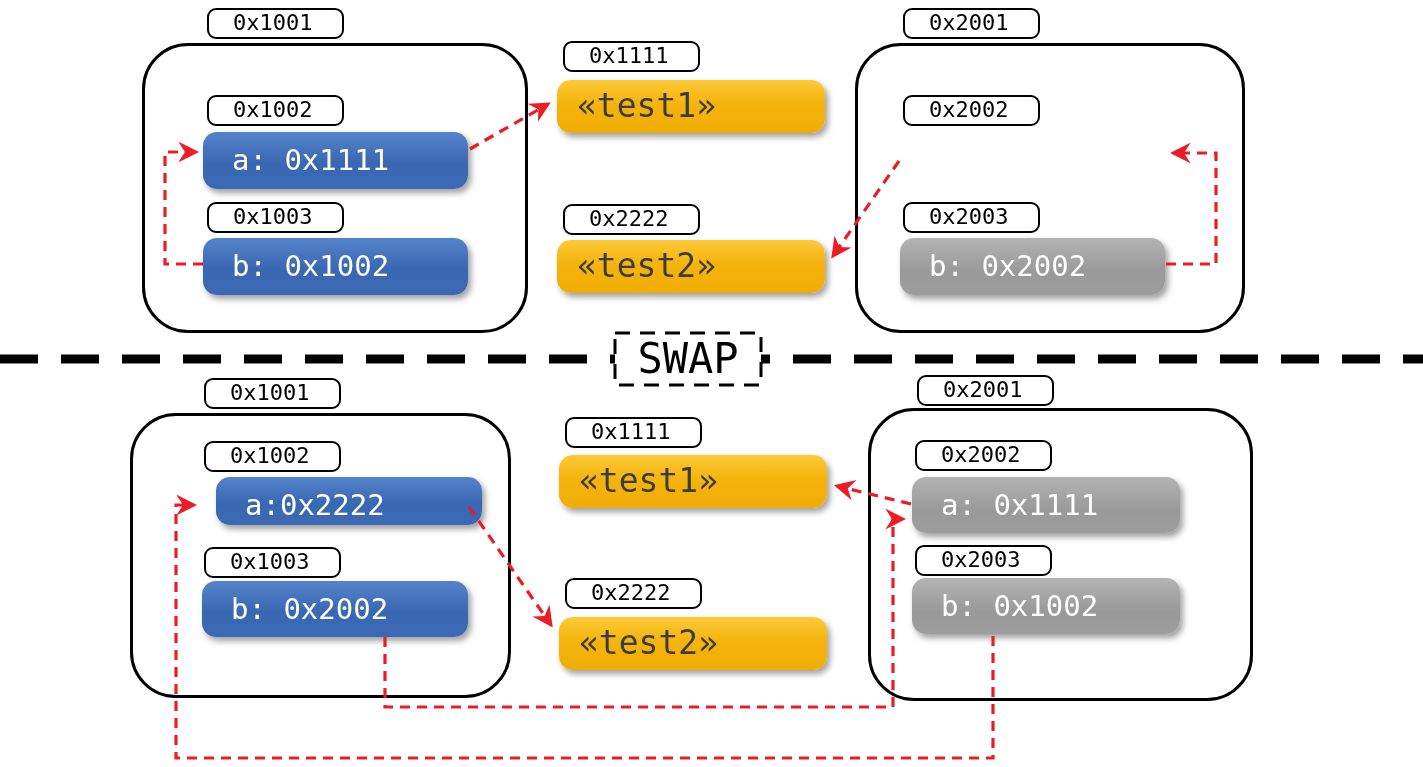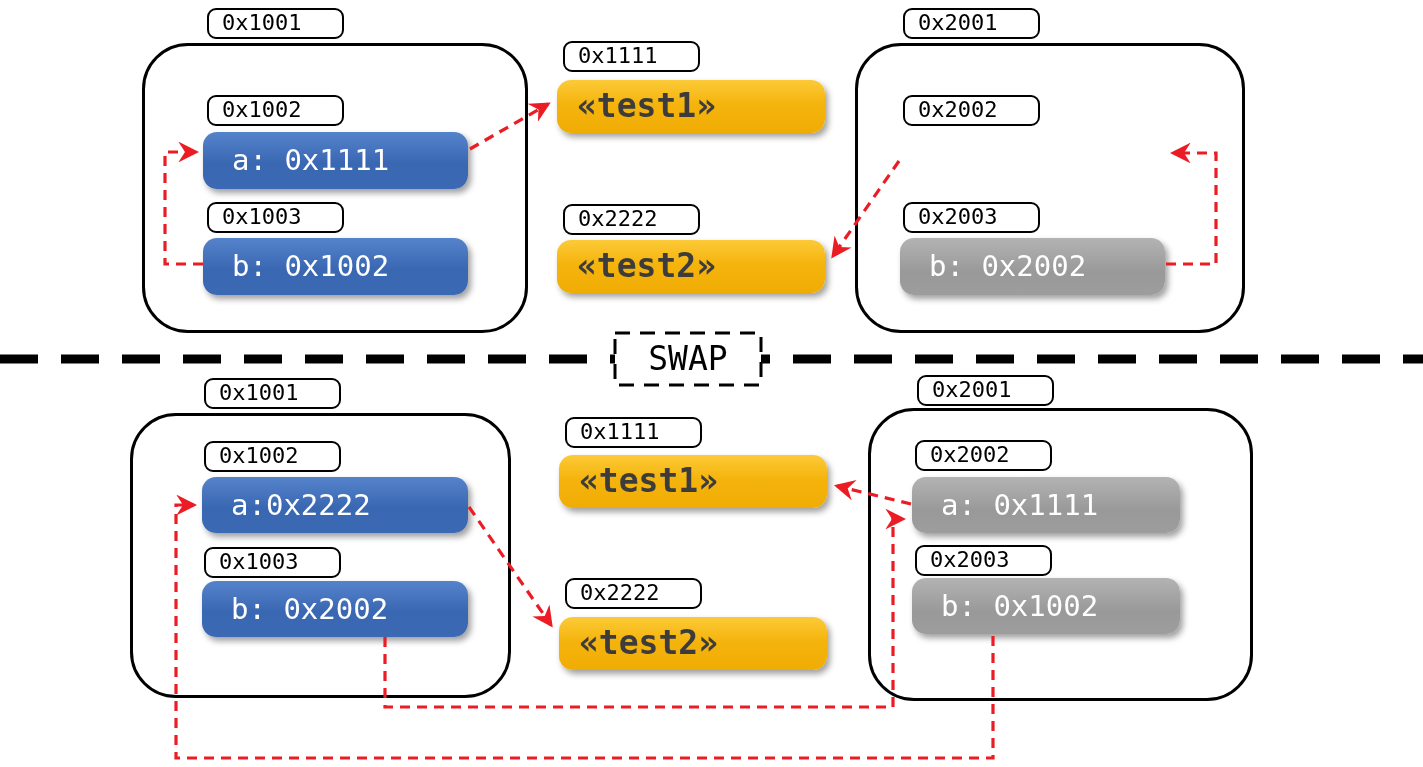--- a/index.html
+++ b/index.html
@@ -7,40 +7,40 @@
     position:relative;width:1423px;height:767px;background:#ffffff;overflow:hidden;
     font-family:"DejaVu Sans Mono","Liberation Mono",monospace;
   }
   .obj{
     position:absolute;background:#ffffff;border:3px solid #000000;border-radius:46px;
     box-sizing:border-box;z-index:1;
   }
   .addr{
     position:absolute;width:137px;height:31px;background:#ffffff;border:2.5px solid #000000;
     border-radius:9px;box-sizing:border-box;z-index:2;
-    font-size:22px;line-height:26px;color:#000000;padding-left:13px;
+    font-size:22px;line-height:26px;color:#000000;padding-left:24px;
   }
   .vbox{
     position:absolute;width:265px;height:57px;border-radius:14px;z-index:2;
     box-shadow:3px 4px 6px rgba(0,0,0,0.38);
     color:#ffffff;font-size:29px;line-height:57px;padding-left:29px;box-sizing:border-box;
     white-space:pre;
   }
   .blue{background:linear-gradient(180deg,#5583cb 0%,#3a67b2 55%,#3c69b4 100%);}
   .gray{background:linear-gradient(180deg,#b3b3b3 0%,#999999 60%,#9d9d9d 100%);}
   .sbox{
     position:absolute;width:268px;height:53px;border-radius:14px;z-index:2;
     box-shadow:3px 4px 6px rgba(0,0,0,0.38);
     background:linear-gradient(180deg,#fcca38 0%,#f5b40d 45%,#efac04 100%);
-    color:#3c3c3c;font-size:33px;line-height:51px;padding-left:20px;box-sizing:border-box;font-weight:bold;
+    color:#3c3c3c;font-size:33px;line-height:51px;padding-left:20px;box-sizing:border-box;
   }
   .overlay{position:absolute;left:0;top:0;z-index:4;pointer-events:none;}
   .swap-label{
     position:absolute;left:615px;top:333px;width:146px;height:52px;z-index:5;
-    font-size:33px;color:#000000;text-align:center;line-height:52px;
+    font-size:42px;color:#000000;text-align:center;line-height:52px;
   }
 </style>
 </head>
 <body>
 
 <div class="canvas">
 
   <div class="obj" style="left:142px;top:43px;width:386px;height:290px;"></div>
   <div class="addr" style="left:207px;top:8px;">0x1001</div>
 
@@ -58,21 +58,21 @@
   <div class="addr" style="left:903px;top:8px;">0x2001</div>
 
   <div class="addr" style="left:903px;top:95px;">0x2002</div>
   <div class="addr" style="left:903px;top:202px;">0x2003</div>
   <div class="vbox gray" style="left:900px;top:238px;">b: 0x2002</div>
 
   <div class="obj" style="left:130px;top:413px;width:381px;height:285px;"></div>
   <div class="addr" style="left:204px;top:378px;">0x1001</div>
 
   <div class="addr" style="left:204px;top:441px;">0x1002</div>
-  <div class="vbox blue" style="left:202px;top:477px;width:266px;height:56px;line-height:56px;">a:0x2222</div>
+  <div class="vbox blue" style="left:216px;top:477px;width:266px;height:48px;line-height:56px;">a:0x2222</div>
   <div class="addr" style="left:204px;top:547px;">0x1003</div>
   <div class="vbox blue" style="left:202px;top:581px;width:266px;height:56px;line-height:56px;">b: 0x2002</div>
 
   <div class="addr" style="left:565px;top:417px;">0x1111</div>
   <div class="sbox" style="left:559px;top:455px;">«test1»</div>
   <div class="addr" style="left:565px;top:578px;">0x2222</div>
   <div class="sbox" style="left:559px;top:617px;">«test2»</div>
 
   <div class="obj" style="left:868px;top:408px;width:385px;height:293px;"></div>
   <div class="addr" style="left:917px;top:375px;">0x2001</div>

